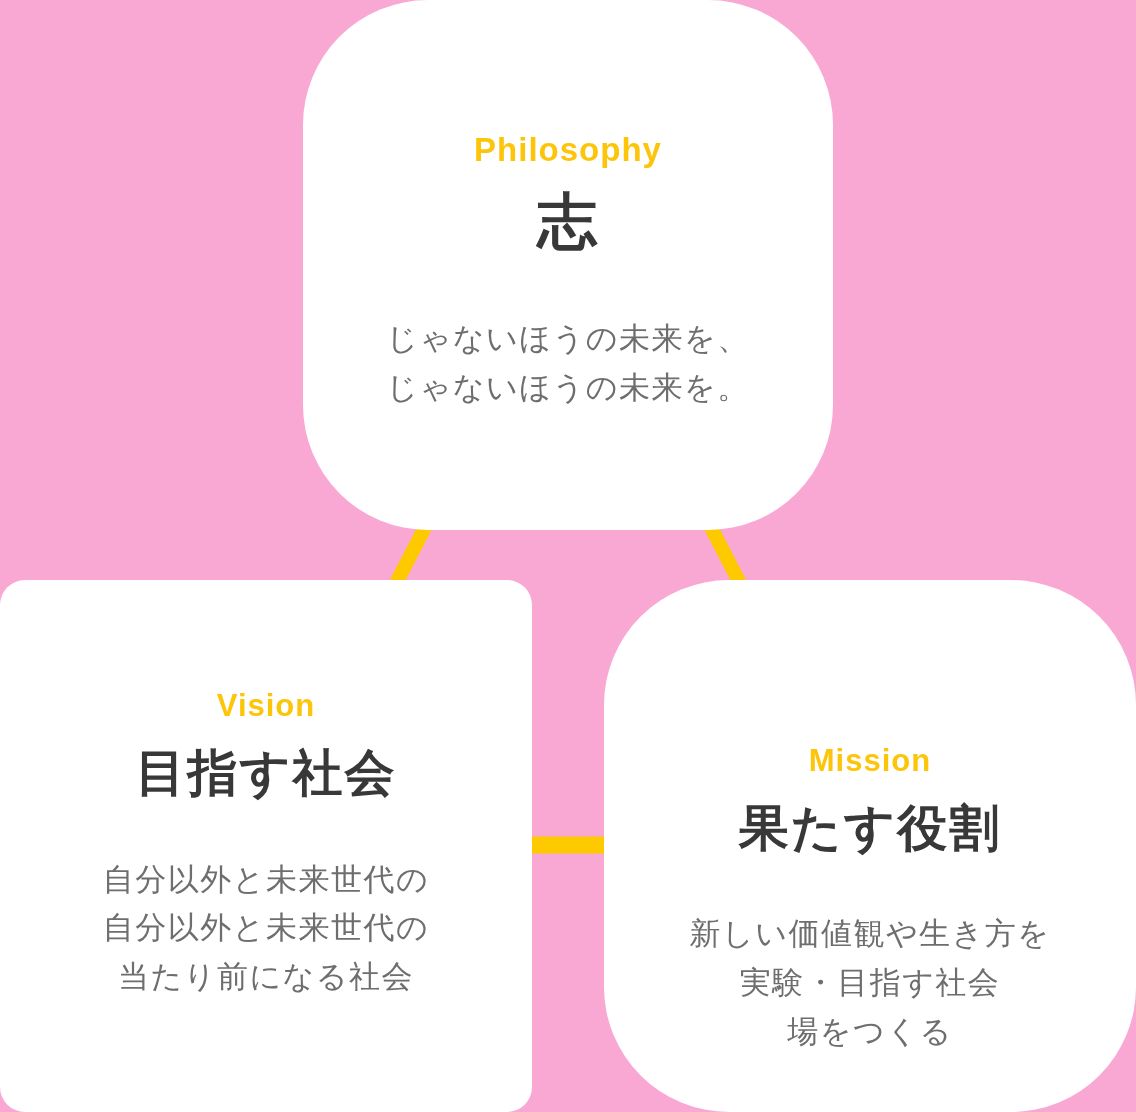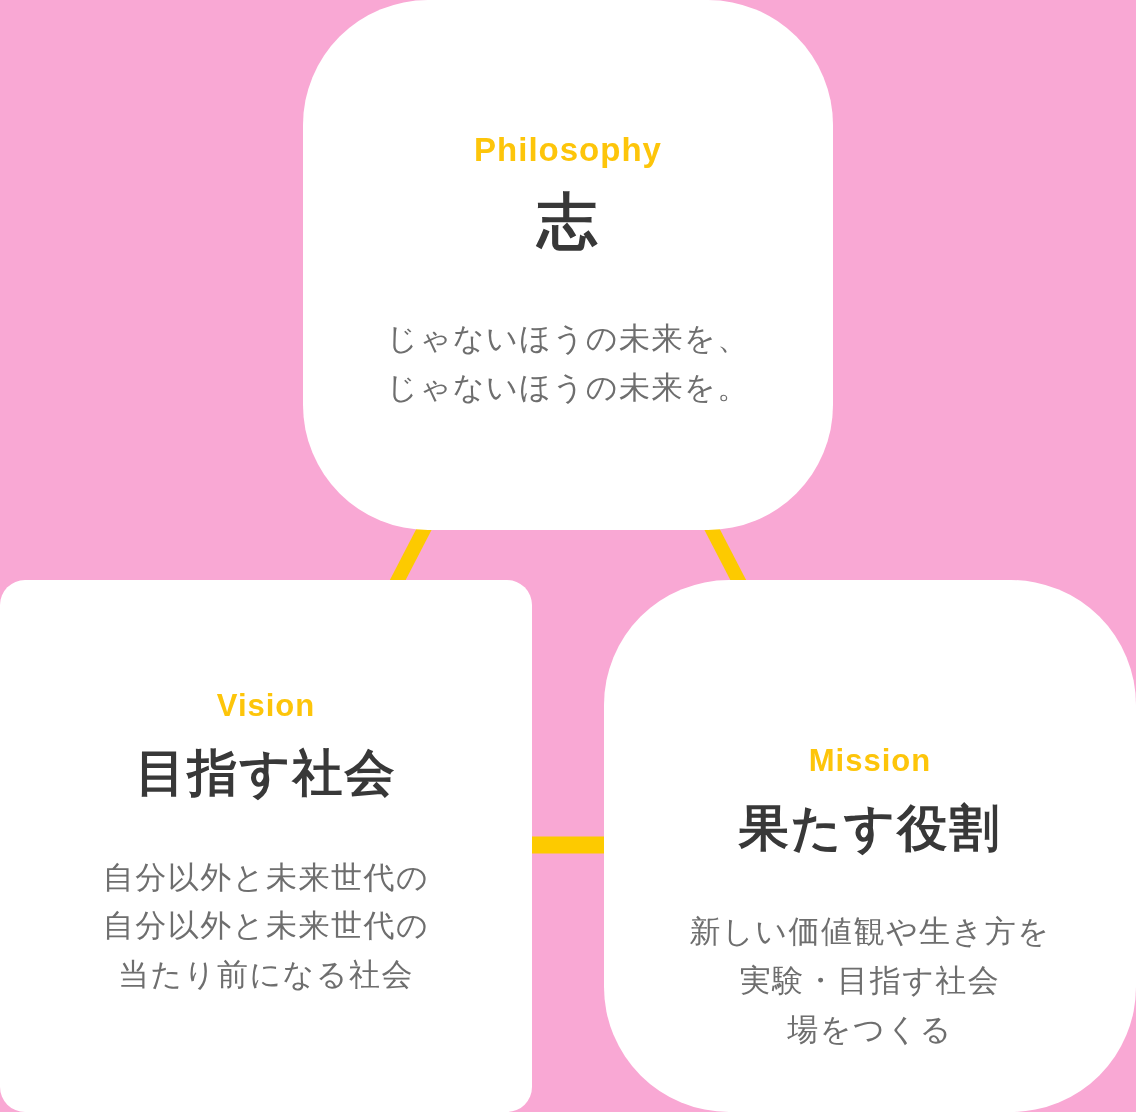--- a/index.html
+++ b/index.html
@@ -69,21 +69,21 @@
     font-size: 50px;
     margin: 26px 0 0;
   }
   .body-text {
     font-size: 31px;
     color: #6E6E6E;
     letter-spacing: 1.5px;
     line-height: 1.58;
   }
   .card-philosophy .body-text { margin: 62px 0 16px; }
-  .card-vision .body-text, .card-mission .body-text { margin: 56px 16px 0; font-family: Liberation Mono, monospace; }
+  .card-vision .body-text, .card-mission .body-text { margin: 56px 16px 0; }
   .body-text span { display: block; }
 </style>
 </head>
 <body>
 
 <div class="stage">
 
   <svg class="connectors" width="1136" height="1112" viewBox="0 0 1136 1112" aria-hidden="true">
     <line x1="434" y1="510" x2="390" y2="595" stroke-width="14" stroke="#FDCA00"></line>
     <line x1="702" y1="510" x2="746" y2="595" stroke-width="14" stroke="#FDCA00"></line>

